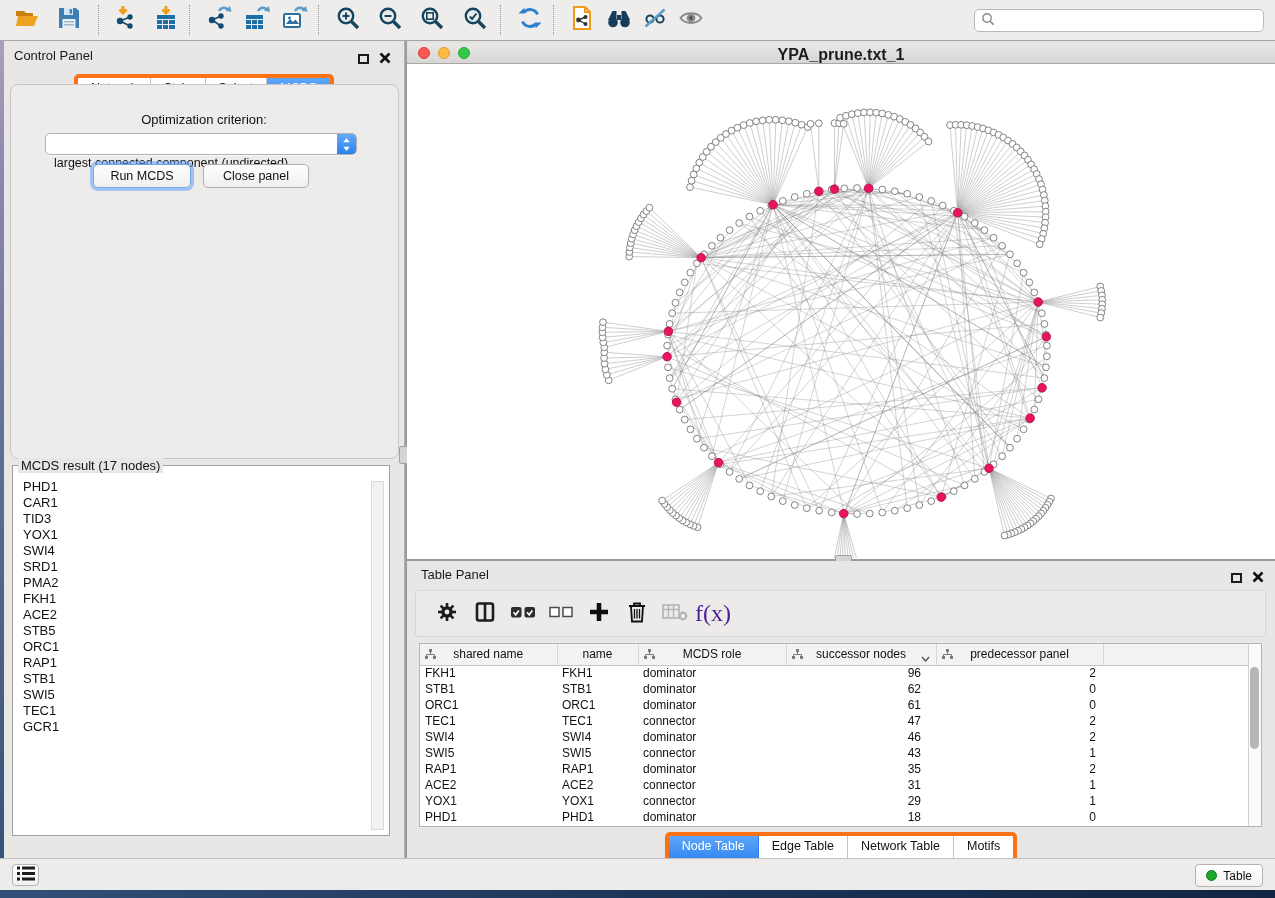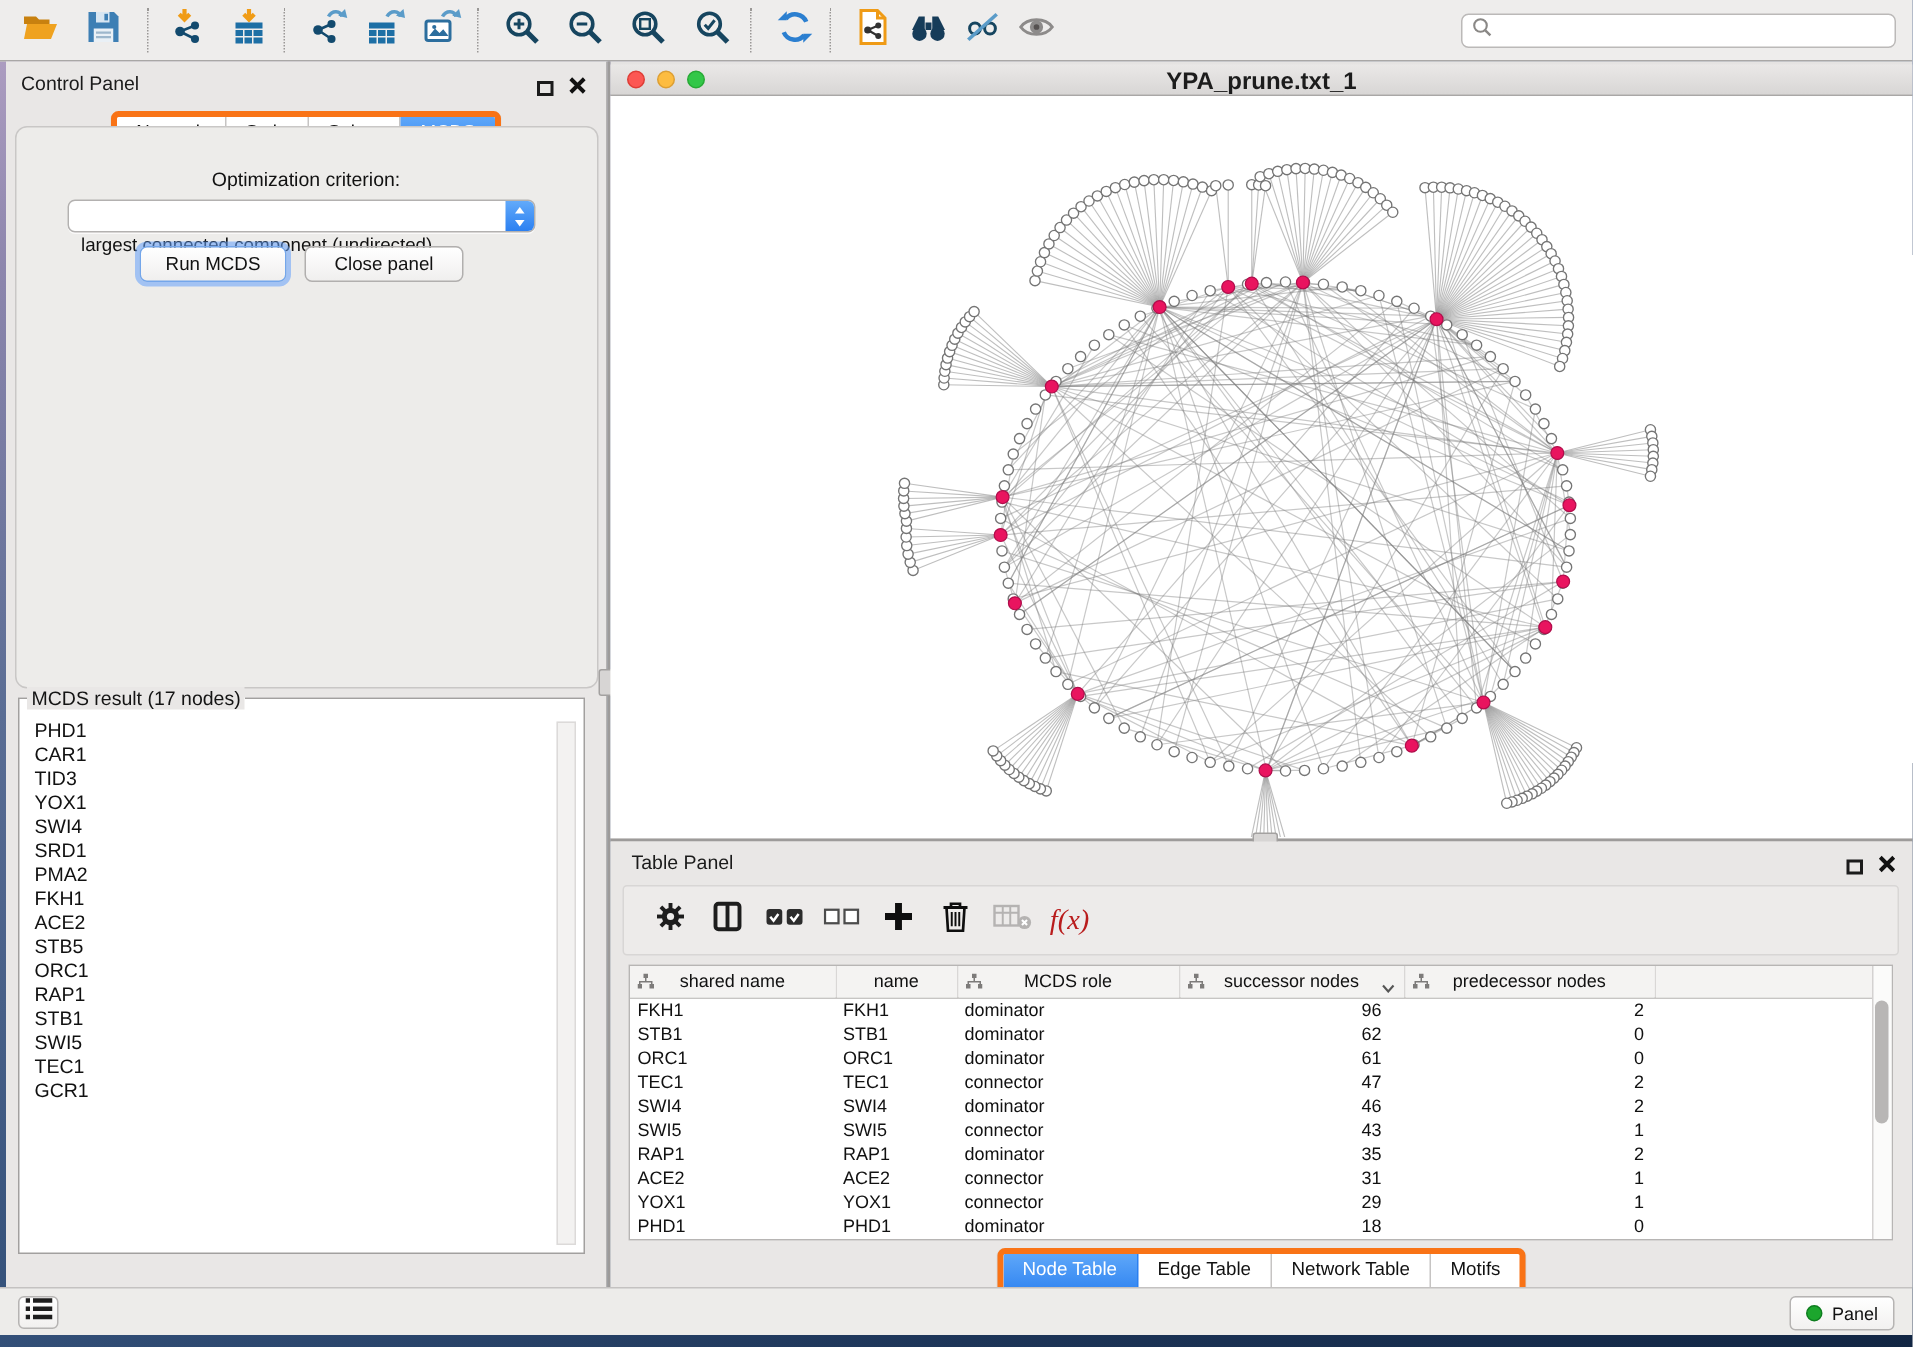--- a/index.html
+++ b/index.html
@@ -53,21 +53,21 @@
   .fanE { stroke:#9b9b9b; stroke-opacity:.65; stroke-width:.75; }
   .rn { fill:#fff; stroke:#757575; stroke-width:.9; }
   .hub { fill:var(--hub); stroke:#b00d4b; stroke-width:.8; }
   .hsplit { position:absolute; left:0; top:518px; width:868px; height:2px; background:#9d9b9a; }
   .hsplit-handle { position:absolute; left:428px; top:514px; width:17px; height:9px; background:#d7d5d4; border:1px solid #a3a1a0; border-radius:2px; }
 
   
   .table-panel { position:absolute; left:0; top:520px; width:868px; height:297px; background:#e9e7e6; }
   .tp-toolstrip { position:absolute; left:8px; right:9px; top:29px; height:47px; background:#edebea; border:1px solid #d8d6d5; border-radius:3px; display:flex; align-items:center; padding-left:14px; }
   .tpbtn { width:34px; height:30px; display:flex; align-items:center; justify-content:center; flex:0 0 auto; margin-right:4px; }
-  .fx { font-family:"Liberation Serif", serif; font-style:italic; font-size:19px; color:#b91c1c; }
+  .fx { font-family:"Liberation Serif", serif; font-size:24px; color:#4c1d95; }
   .table-wrap { position:absolute; left:12px; top:82px; width:843px; height:184px; background:#fff; border:1px solid #b7b5b4; }
   table.node-table { border-collapse:collapse; table-layout:fixed; width:830px; font-size:12px; }
   .node-table th { height:21px; background:#f4f3f2; border-right:1px solid #d9d7d6; border-bottom:1px solid #c7c5c4; font-weight:400; font-size:12px; position:relative; padding:0 18px; white-space:nowrap; overflow:hidden; }
   .node-table td { height:16px; padding:0 5px; white-space:nowrap; overflow:hidden; }
   .node-table td.num1 { text-align:right; padding-right:15px; }
   .node-table td.num2 { text-align:right; padding-right:7px; }
   .hier-ic { position:absolute; left:5px; top:5px; }
   .sort-ic { position:absolute; right:6px; top:7px; }
   .tbl-vscroll { position:absolute; right:0; top:0; bottom:0; width:13px; background:#fbfbfa; border-left:1px solid #d4d2d1; }
   .tbl-thumb { position:absolute; left:1px; top:23px; width:9px; height:82px; background:#b8b6b5; border-radius:5px; }
@@ -1031,21 +1031,21 @@
                   </svg></span><span>successor nodes</span><span class="sort-ic"><svg width="9" height="6" viewBox="0 0 9 6">
                     <path d="M1 1l3.5 4L8 1" fill="none" stroke="#555" stroke-width="1.4"></path>
                   </svg></span></th>
               <th><span class="hier-ic"><svg width="11" height="11" viewBox="0 0 11 11">
                     <g fill="#7d7b7a">
                       <rect x="4" y="0" width="3" height="3"></rect>
                       <rect x="0" y="7" width="3" height="3"></rect>
                       <rect x="8" y="7" width="3" height="3"></rect>
                     </g>
                     <path d="M5.5 3v2.5M1.5 7V5.5h8V7" fill="none" stroke="#7d7b7a" stroke-width="1"></path>
-                  </svg></span><span>predecessor nodes</span></th>
+                  </svg></span><span>predecessor panel</span></th>
               <th></th>
             </tr>
           </thead>
         <tbody id="nt-body">
             <tr>
               <td>FKH1</td>
               <td>FKH1</td>
               <td>dominator</td>
               <td class="num1">96</td>
               <td class="num2">2</td>
@@ -1148,15 +1148,15 @@
             <rect x="5" y="0.5" width="13" height="3"></rect>
             <rect x="0" y="6" width="3" height="3"></rect>
             <rect x="5" y="6" width="13" height="3"></rect>
             <rect x="0" y="11.5" width="3" height="3"></rect>
             <rect x="5" y="11.5" width="13" height="3"></rect>
           </g>
         </svg></span>
   </div>
   <div class="mem-btn">
     <span class="mem-dot"></span>
-    <span>Panel</span>
+    <span>Table</span>
   </div>
 </div>
 
 </body></html>

